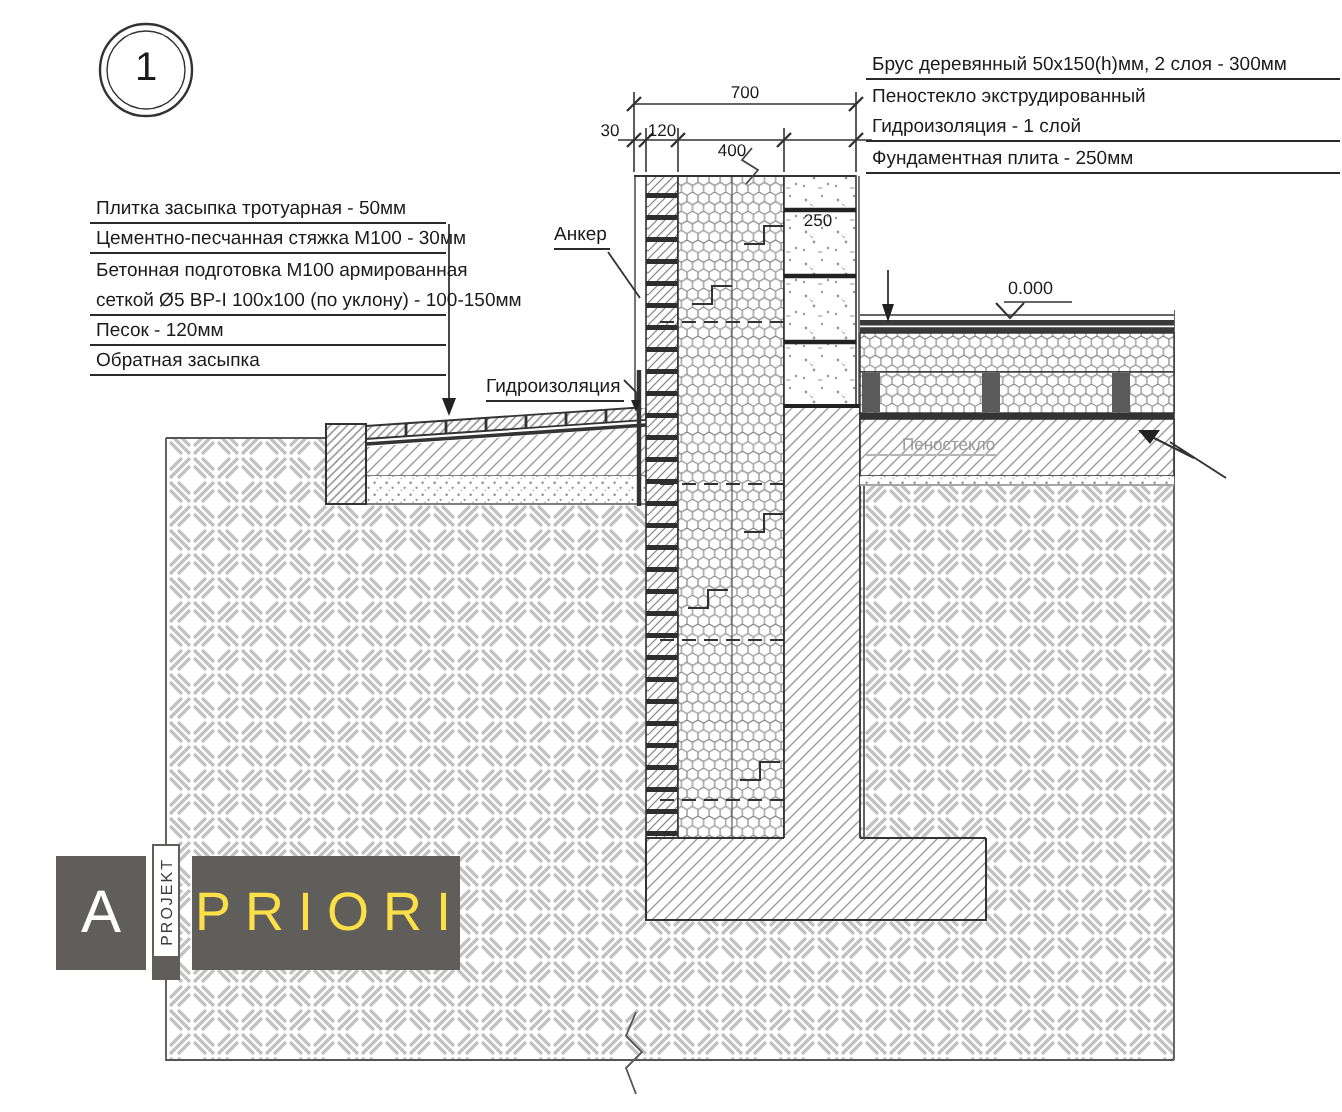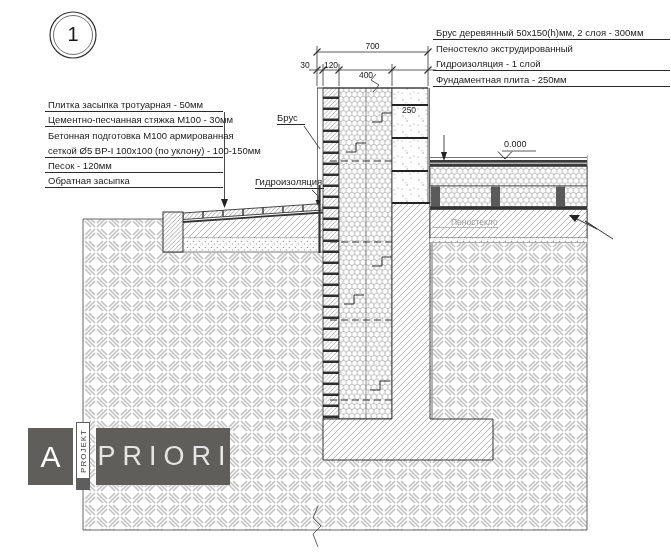--- a/index.html
+++ b/index.html
@@ -21,21 +21,21 @@
   .detail-num{position:absolute;font-size:20px;font-weight:400;text-align:center;}
   .level-txt{position:absolute;font-size:9px;}
   .logo{position:absolute;left:0;top:0;width:671px;height:556px;pointer-events:none;}
   .logo-box{position:absolute;display:flex;align-items:center;justify-content:center;}
   .logo-a{left:28px;top:428px;width:45px;height:57px;color:#fff;font-size:30px;}
   .logo-strip{left:76px;top:422px;width:14px;height:57px;background:#fff;
               border:1px solid #5f5e5a;box-sizing:border-box;}
   .logo-strip span{writing-mode:vertical-rl;transform:rotate(180deg);
               font-size:8px;letter-spacing:1px;color:#3c3c3a;}
   .logo-strip-foot{left:76px;top:479px;width:14px;height:11px;}
-  .logo-priori{left:96px;top:428px;width:134px;height:57px;color:#e5e5e5;
+  .logo-priori{left:96px;top:428px;width:134px;height:57px;color:#fde047;
                font-size:27px;letter-spacing:7px;padding-left:4px;box-sizing:border-box;}
 </style>
 </head>
 <body>
 
 <div class="canvas">
 
   <svg width="671" height="556" viewBox="0 0 671 556">
     <defs>
 
@@ -225,22 +225,22 @@
     <div class="ann h16 u">Гидроизоляция - 1 слой</div>
     <div class="ann h16 u">Фундаментная плита - 250мм</div>
   </div>
 
   <div class="dim" style="left:350px;top:41px;width:45px;">700</div>
   <div class="dim" style="left:295px;top:60px;width:20px;">30</div>
   <div class="dim" style="left:321px;top:60px;width:20px;">120</div>
   <div class="dim" style="left:354px;top:56px;width:24px;margin-top:14px;">400</div>
   <div class="dim" style="left:399px;top:60px;width:20px;margin-top:45px;">250</div>
 
-  <div class="callout u2" style="left:277px;top:112px;width:28px;">Брус</div>
-  <div class="callout u2" style="left:243px;top:176px;width:69px;margin-left:12px;">Гидроизоляция</div>
+  <div class="callout u2" style="left:277px;top:112px;width:28px;">Анкер</div>
+  <div class="callout u2" style="left:243px;top:188px;width:69px;">Гидроизоляция</div>
   <div class="gray-label" style="left:432px;top:217px;">Пеностекло</div>
   <div class="level-txt" style="left:504px;top:139px;">0.000</div>
 
   <div class="logo">
     <div class="logo-box logo-a" style="background:#5f5e5a;">A</div>
     <div class="logo-box logo-strip">
         <span>PROJEKT</span>
       </div>
     <div class="logo-box logo-strip-foot" style="background:#5f5e5a;"></div>
     <div class="logo-box logo-priori" style="background:#5f5e5a;">PRIORI</div>

